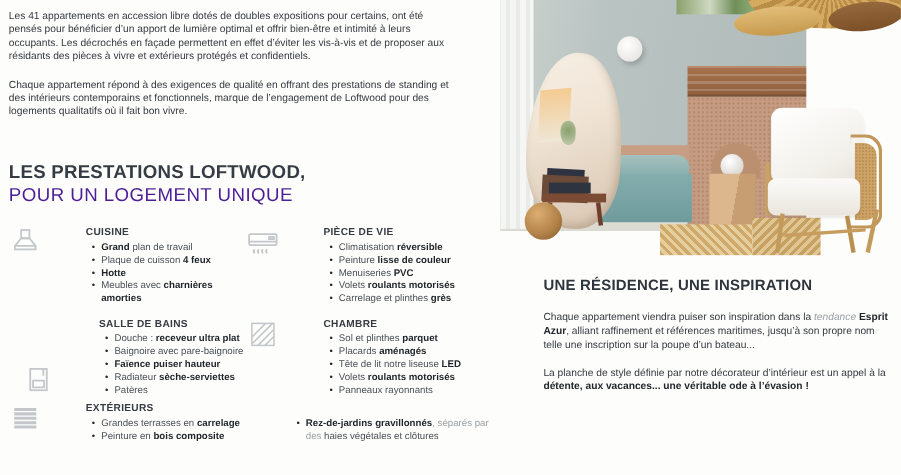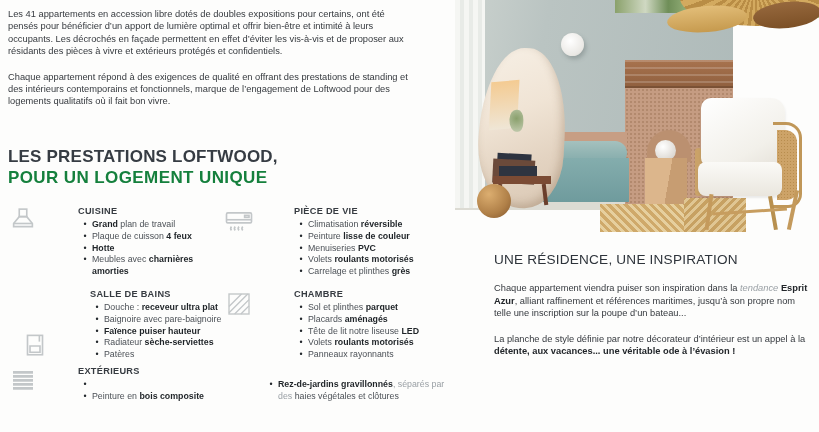--- a/index.html
+++ b/index.html
@@ -6,21 +6,21 @@
   .page{position:relative;width:819px;height:432px;background:#fdfdfc;overflow:hidden;
         font-family:"Liberation Sans",sans-serif;color:#3c4146;}
 
   
   .intro{position:absolute;left:8px;top:8px;width:404px;font-size:9.3px;line-height:12.4px;color:#35393e;}
   .intro p{margin:0 0 13px 0;}
 
   
   .title{position:absolute;left:8px;top:146px;line-height:21px;}
   .title .l1{font-size:17px;font-weight:bold;color:#363c43;letter-spacing:.2px;}
-  .title .l2{font-size:17px;font-weight:700;color:#15803d;letter-spacing:.4px;}
+  .title .l2{font-size:17px;font-weight:400;color:#4c1d95;letter-spacing:.4px;}
 
   
   .section{position:absolute;display:flex;}
   #sec-cuisine{left:8px;top:206px;width:212px;}
   #sec-piece{left:224px;top:206px;width:234px;}
   #sec-sdb{left:20px;top:289px;width:212px;align-items:flex-end;}
   #sec-chambre{left:224px;top:289px;width:234px;}
   #sec-ext{left:8px;top:366px;width:452px;}
   .sicon{flex:0 0 30px;width:30px;height:30px;margin-right:8px;color:#c3c7c9;}
   .sicon svg{width:30px;height:30px;display:block;}
@@ -30,21 +30,21 @@
   ul.plist li{display:flex;font-size:8.8px;line-height:11.8px;color:#4b5056;}
   .dot{flex:0 0 14px;width:14px;text-align:center;color:#24292e;}
   .txt .b{font-weight:bold;color:#1f2428;}
   .txt .lt{color:#9aa0a5;}
   .ext-lists{display:flex;}
   .ext-lists ul:first-child{width:186px;}
   .ext-lists ul+ul{flex:1;}
 
   
   .inspiration{position:absolute;left:494px;top:252px;width:320px;}
-  .inspiration h2{font-size:13.6px;font-weight:normal;color:#2e343b;letter-spacing:.2px;margin:0 0 15px 0;}
+  .inspiration h2{font-size:13.6px;font-weight:bold;color:#2e343b;letter-spacing:.2px;margin:0 0 15px 0;}
   .inspiration p{font-size:9.3px;line-height:12.6px;color:#35393e;margin:0 0 13px 0;}
   .inspiration p .b{font-weight:bold;color:#22262a;}
   .inspiration p .lt{color:#9aa0a5;font-style:italic;}
 
   
   .photo{position:absolute;left:455px;top:0;width:364px;height:240px;}
   .photo *{position:absolute;}
   .wall{left:0;top:0;width:280px;height:210px;
         background:linear-gradient(100deg,#ccd3cf 0%,#bac4c2 30%,#aebab9 100%);}
   .floor{left:0;top:198px;width:280px;height:12px;background:#dcdbd3;}
@@ -273,20 +273,21 @@
       <svg viewBox="0 0 24 24" fill="none" stroke="currentColor" stroke-width="2.2">
         <path d="M4 5h16 M4 8.2h16 M4 11.4h16 M4 14.6h16 M4 17.8h16"></path>
       </svg>
     </span>
     <div class="sec-body">
       <div class="sec-title">EXTÉRIEURS</div>
       <div class="ext-lists">
         <ul class="plist">
             <li>
               <span class="dot">•</span>
+              <span class="txt"><span>Grandes terrasses en </span><span class="b">carrelage</span></span>
             </li>
             <li>
               <span class="dot">•</span>
               <span class="txt"><span>Peinture en </span><span class="b">bois composite</span></span>
             </li>
           </ul>
         <ul class="plist">
             <li>
               <span class="dot">•</span>
               <span class="txt"><span class="b">Rez-de-jardins gravillonnés</span><span class="lt">, séparés par des </span><span>haies végétales et clôtures</span></span>

